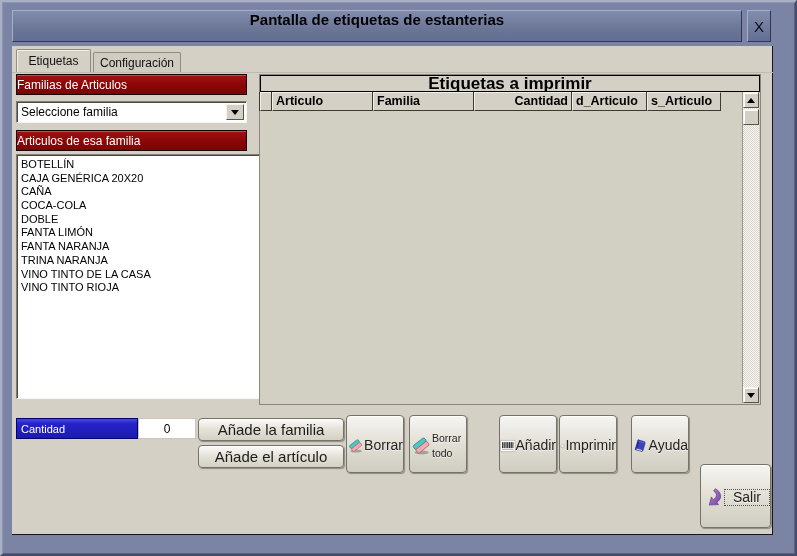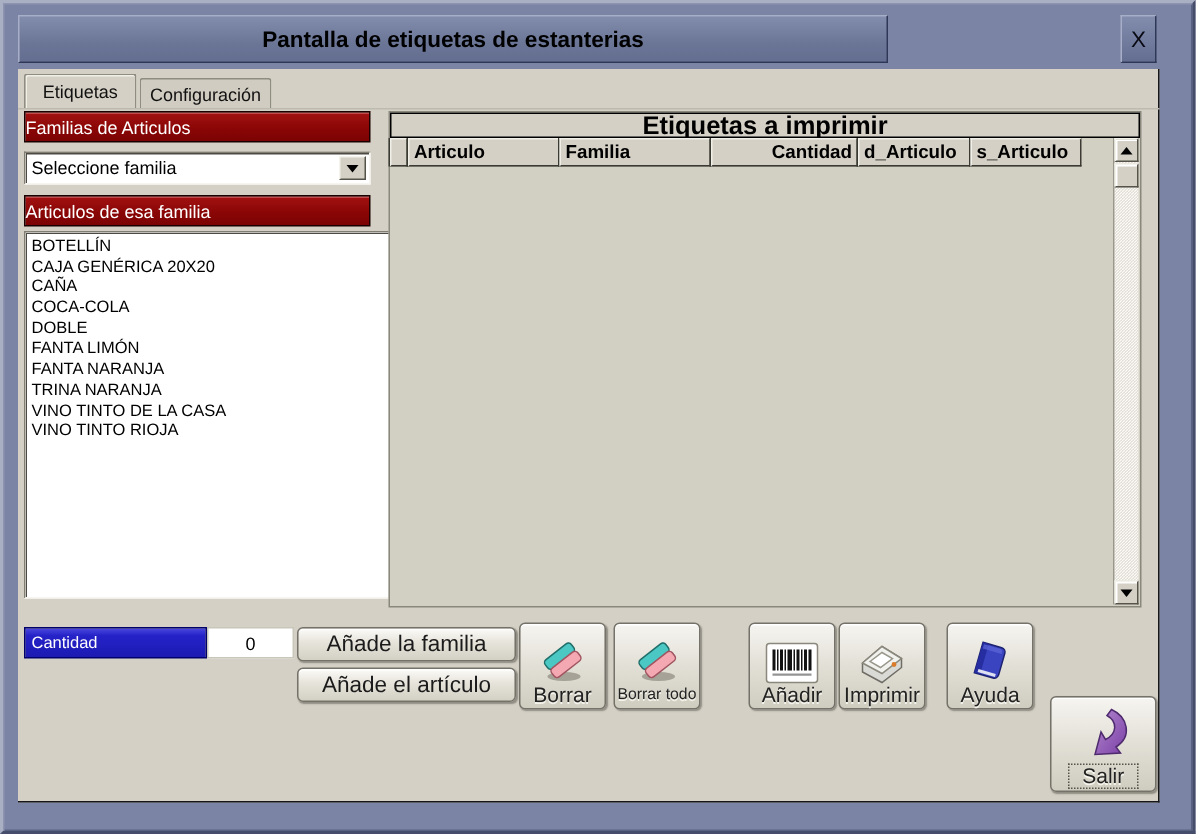--- a/index.html
+++ b/index.html
@@ -5,25 +5,25 @@
   * { margin:0; padding:0; box-sizing:border-box; font-family:"Liberation Sans", sans-serif; }
   html,body { width:797px; height:556px; overflow:hidden; }
   body { position:relative; background:#7b84a5; }
 
   
   .frame { position:absolute; inset:0; background:#7b84a5;
     border-top:2px solid #aab0c4; border-left:2px solid #aab0c4;
     border-right:2px solid #454d6b; border-bottom:2px solid #454d6b;
     box-shadow: inset 1px 1px 0 #8d94af, inset -1px -1px 0 #5a6282; }
 
-  .titlebar { position:absolute; left:10px; top:8px; width:580px; height:32px;
+  .titlebar { position:absolute; left:10px; top:8px; width:730px; height:32px;
     background:linear-gradient(180deg,#828dae 0%, #6b7697 60%, #636e90 100%);
     border-top:1px solid #a7aec8; border-left:1px solid #a7aec8;
     border-right:1px solid #2f3756; border-bottom:1px solid #2f3756;
-    display:flex; align-items:center; justify-content:center;
+    display:flex; align-items:flex-start; justify-content:center;
     font-size:15px; font-weight:bold; color:#000; }
   .closebtn { position:absolute; left:745px; top:8px; width:24px; height:32px;
     background:linear-gradient(180deg,#828dae,#636e90);
     border-top:1px solid #a7aec8; border-left:1px solid #a7aec8;
     border-right:1px solid #2f3756; border-bottom:1px solid #2f3756;
     display:flex; align-items:center; justify-content:center;
     font-size:15px; color:#0a0a14; cursor:default; }
 
   .content { position:absolute; left:10px; top:44px; width:761px; height:489px;
     background:#d4d0c5; border-right:1px solid #15151a; border-bottom:1px solid #15151a; }
@@ -71,21 +71,21 @@
   .btn { position:absolute; border:1px solid #75726a; border-radius:4px;
     background:linear-gradient(180deg,#fcfbf8 0%, #e6e3da 45%, #d3d0c4 100%);
     box-shadow: inset 0 1px 0 #fff, 1px 1px 1px rgba(60,58,50,.45);
     font-size:15px; color:#1b1b1b; display:flex; align-items:center; justify-content:center; cursor:default; }
   .btn-add-family { left:186px; top:372px; width:146px; height:23px;align-items:center; }
   .btn-add-article { left:186px; top:399px; width:146px; height:23px; }
 
   .iconbtn { position:absolute; width:58px; height:58px; border:1px solid #75726a; border-radius:4px;
     background:linear-gradient(180deg,#f6f5f1 0%, #e2dfd6 50%, #cfccc0 100%);
     box-shadow: inset 0 1px 0 #fff, 1px 1px 1px rgba(60,58,50,.45);
-    display:flex; flex-direction:column; align-items:center; justify-content:flex-end;
+    display:flex; flex-direction:row; align-items:center; justify-content:flex-end;
     padding:4px 0 1px 0; cursor:default; }
   .iconbtn .lbl { font-size:14px; color:#222; text-shadow:0 1px 0 #f4f3ec; line-height:15px; }
   .lbl-small { font-size:10.5px !important; }
   .b-borrar { left:334px; top:369px; } .b-borrartodo { left:397px; top:369px; }
   .b-anadir { left:487px; top:369px; } .b-imprimir { left:547px; top:369px; }
   .b-ayuda  { left:619px; top:369px; }
   .b-salir  { left:688px; top:418px; width:71px; height:64px; }
   .salir-lbl { border:1px dotted #55534a; padding:0 8px; }
 
   

